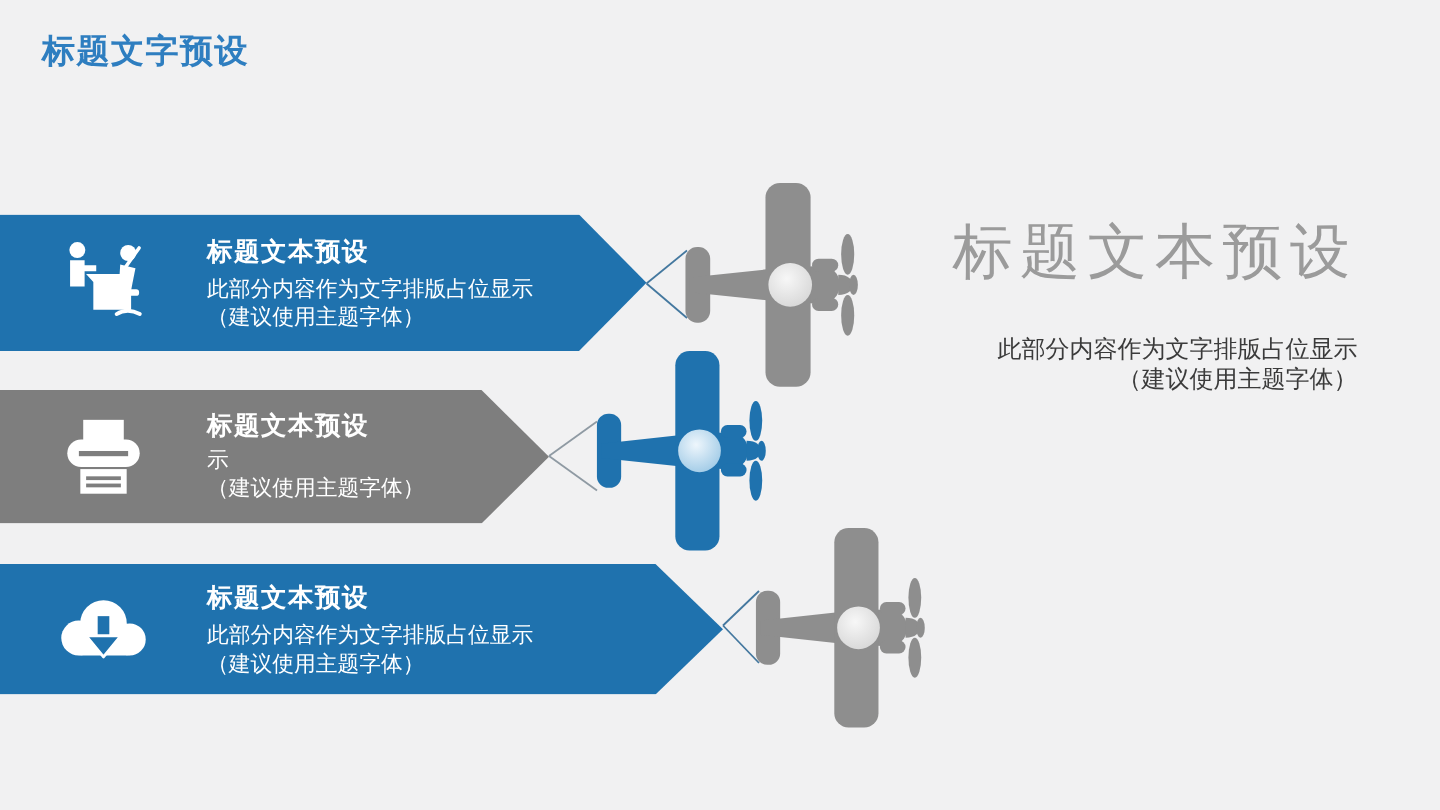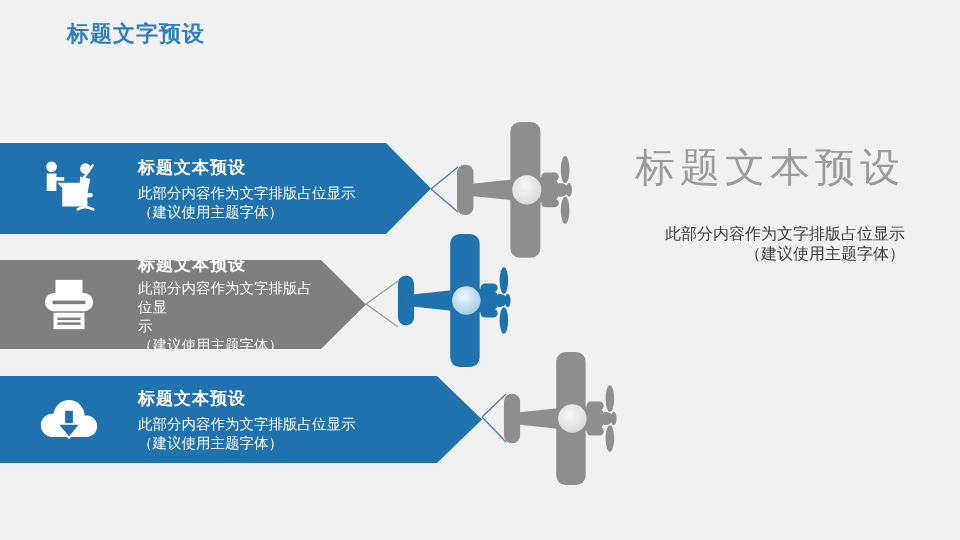--- a/index.html
+++ b/index.html
@@ -1,21 +1,21 @@
 <!DOCTYPE html>
 <html><head>
 <meta charset="utf-8">
 <style>
   html,body{margin:0;padding:0;}
   body{background:#d8d8d8;font-family:"Liberation Sans",sans-serif;}
   .slide{position:relative;width:960px;height:540px;background:#F1F1F2;overflow:hidden;}
 
   
   .header-title{position:absolute;left:28px;top:19px;font-size:22px;font-weight:bold;
-    letter-spacing:1px;font-family:"Liberation Sans",sans-serif;margin-left:39px;}
+    letter-spacing:1px;font-family:"Liberation Sans",sans-serif;}
 
   
   .banner{position:absolute;left:0;display:flex;align-items:center;color:#fff;
     clip-path:polygon(0 0,calc(100% - 45px) 0,100% 50%,calc(100% - 45px) 100%,0 100%);}
   .banner-1{top:143px;width:431px;height:91px;}
   .banner-2{top:260px;width:366px;height:89px;}
   .banner-3{top:376px;width:482px;height:87px;}
   .banner .icon-col{flex:0 0 138px;display:flex;justify-content:center;align-items:center;}
   .banner .text-col{flex:1;padding:2px 54px 0 0;}
   .banner-title{font-family:"Liberation Serif",serif;font-size:17px;font-weight:bold;
@@ -79,21 +79,20 @@
         <rect x="5" y="16.5" width="50" height="19" rx="9.5" fill="#ffffff"></rect>
         <rect x="13" y="24.5" width="34" height="3.6" fill="currentColor"></rect>
         <rect x="14" y="37" width="32" height="17" fill="#ffffff"></rect>
         <rect x="18" y="42" width="24" height="2.6" fill="currentColor"></rect>
         <rect x="18" y="47" width="24" height="2.6" fill="currentColor"></rect>
       </svg>
     </div>
     <div class="text-col">
       <div class="banner-title">标题文本预设</div>
       <div class="banner-body">
-        <div>此部分内容作为文字排版占位显</div>
         <div>示</div>
         <div>（建议使用主题字体）</div>
       </div>
     </div>
   </div>
 
   <div class="banner banner-3" style="background: rgb(31, 114, 174);">
     <div class="icon-col">
       <svg class="icon-svg" width="66" height="51" viewBox="0 0 68 52" style="color: rgb(31, 114, 174);">
         <g fill="#ffffff">

